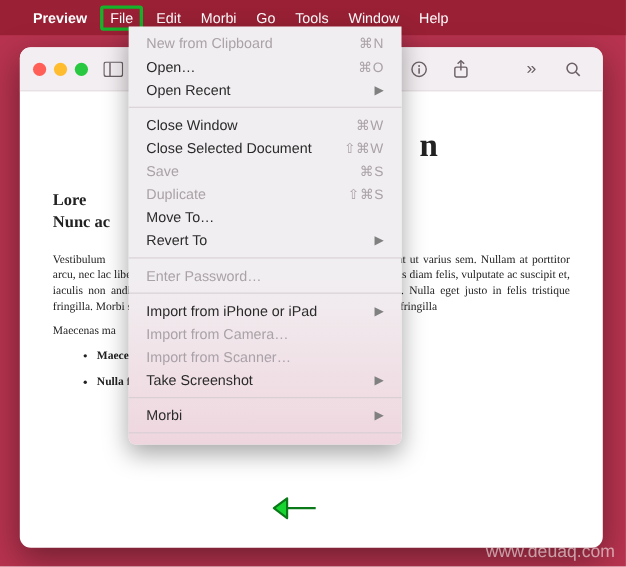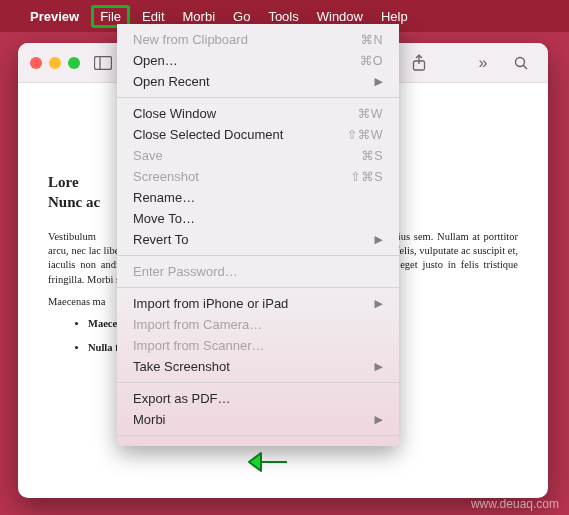--- a/index.html
+++ b/index.html
@@ -75,21 +75,21 @@
   .doc h2 { font-size: 15px; font-weight: 700; text-align: center; margin: 8px 0 18px; }
   .doc p { margin-bottom: 8px; text-align: justify; }
   .doc ul { padding-left: 40px; margin-top: 6px; }
   .doc li { margin-bottom: 10px; font-style: italic; }
   .doc li b { font-style: normal; }
 
   .dropdown {
     position: absolute;
     top: 24px;
     left: 117px;
-    width: 282px;
+    width: 248px;
     background: linear-gradient(to bottom, #f1eef1 0%, #f1eef1 60%, #efd6de 100%);
     border-radius: 0 0 6px 6px;
     box-shadow: 0 8px 22px rgba(0,0,0,0.35);
     padding: 5px 0;
     font-size: 13px;
     z-index: 20;
   }
   .dropdown .item {
     display: flex;
     align-items: center;
@@ -106,21 +106,21 @@
   .arrow {
     position: absolute;
     top: 449px;
     left: 247px;
     z-index: 30;
   }
   .watermark {
     position: absolute;
     bottom: 4px;
     right: 10px;
-    font-size: 12px;
+    font-size: 16px;
     color: rgba(255,255,255,0.55);
     z-index: 5;
     font-family: Arial, sans-serif;
   }
 </style>
 </head>
 <body>
 
 <div class="menubar">
   <span class="apple-logo"></span>
@@ -219,27 +219,24 @@
     </div>
     <div class="item">
       <span class="lbl">Close Selected Document</span>
       <span class="shortcut">⇧⌘W</span>
     </div>
     <div class="item disabled">
       <span class="lbl">Save</span>
       <span class="shortcut">⌘S</span>
     </div>
     <div class="item disabled">
-      <span class="lbl">Screenshot</span>
+      <span class="lbl">Duplicate</span>
       <span class="shortcut">⇧⌘S</span>
     </div>
     <div class="item">
-      <span class="lbl">Rename…</span>
-    </div>
-    <div class="item">
       <span class="lbl">Move To…</span>
     </div>
     <div class="item">
       <span class="lbl">Revert To</span>
       <span class="chev">▶</span>
     </div>
     <div class="sep"></div>
     <div class="item disabled">
       <span class="lbl">Enter Password…</span>
     </div>
@@ -252,23 +249,20 @@
       <span class="lbl">Import from Camera…</span>
     </div>
     <div class="item disabled">
       <span class="lbl">Import from Scanner…</span>
     </div>
     <div class="item">
       <span class="lbl">Take Screenshot</span>
       <span class="chev">▶</span>
     </div>
     <div class="sep"></div>
-    <div class="item">
-      <span class="lbl">Export as PDF…</span>
-    </div>
     <div class="item">
       <span class="lbl">Morbi</span>
       <span class="chev">▶</span>
     </div>
     <div class="sep"></div>
   </div>
 
 <div class="arrow">
   <svg width="42" height="26" viewBox="0 0 42 26">
     <path d="M40 13 L14 13 L14 4 L2 13 L14 22 L14 13" fill="#18d430" stroke="#0a7a18" stroke-width="2" stroke-linejoin="round"></path>

